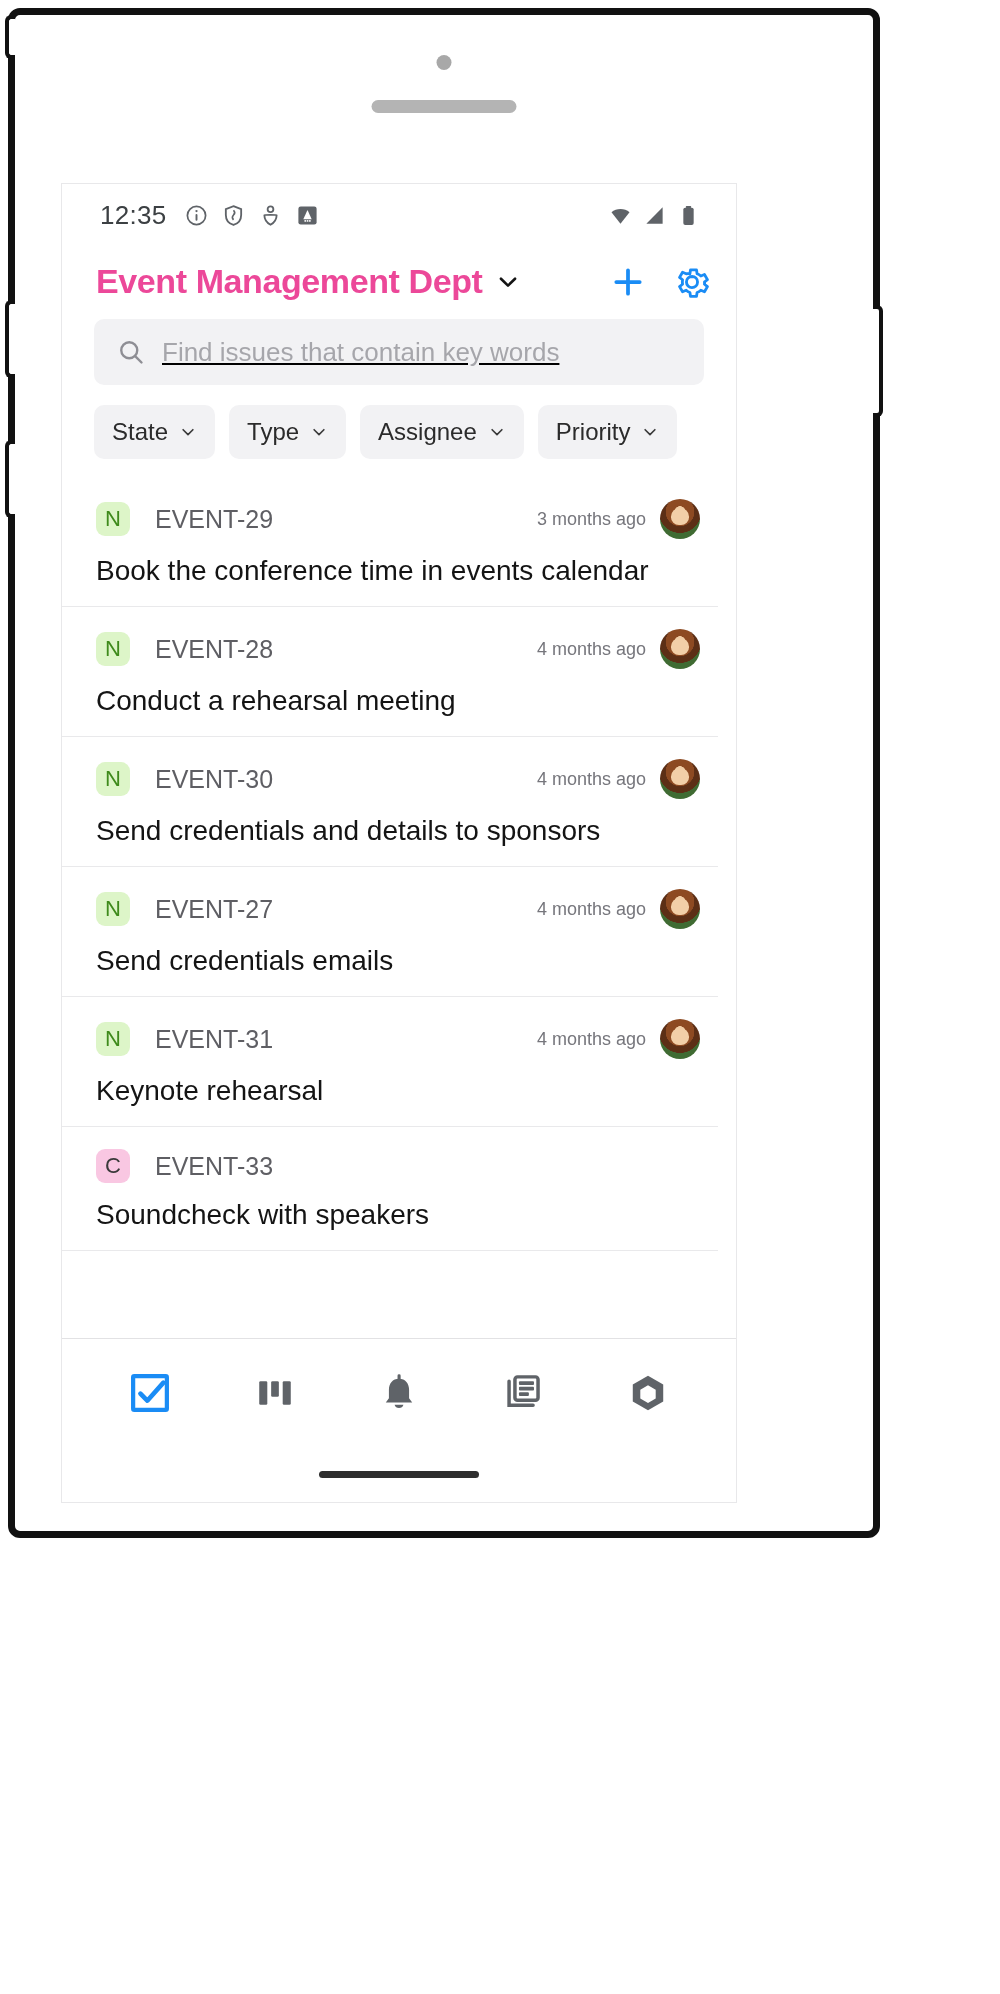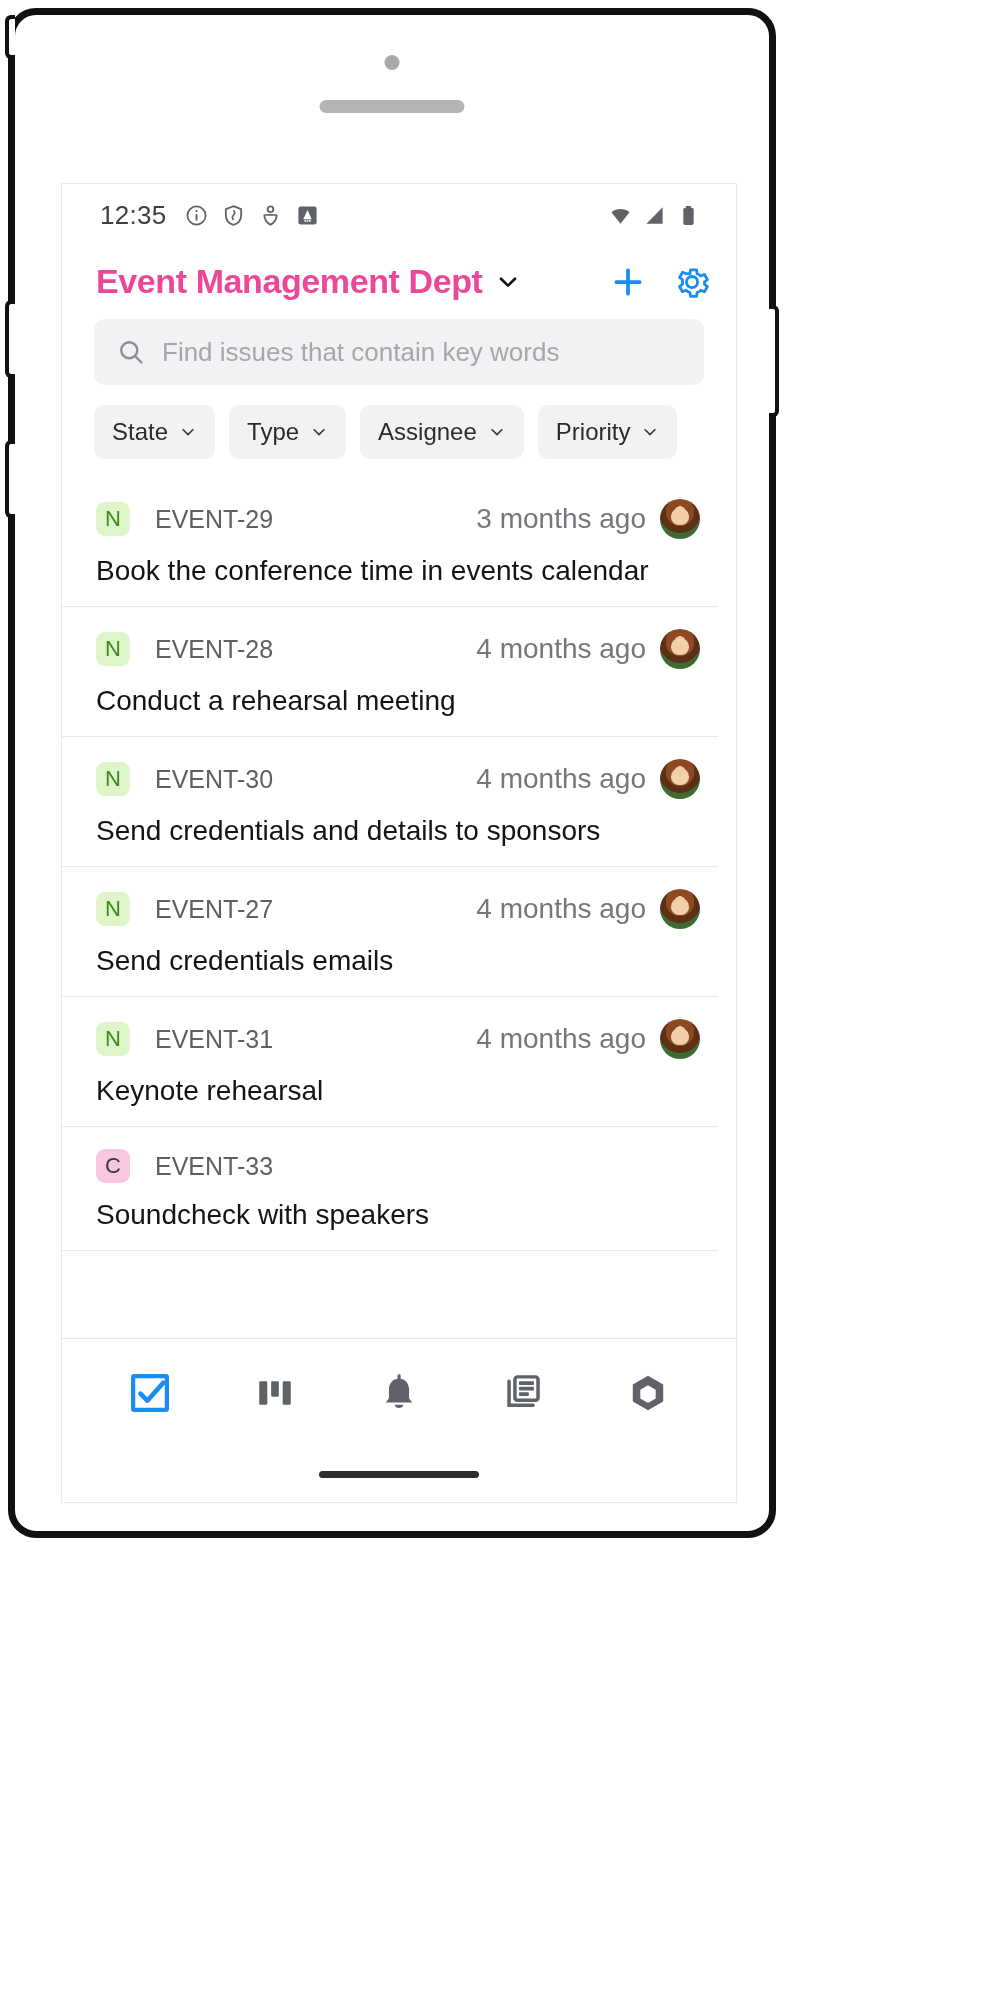--- a/index.html
+++ b/index.html
@@ -11,24 +11,24 @@
     font-family: "Liberation Sans", sans-serif;
     overflow: hidden;
     position: relative;
   }
 
   
   .device-frame {
     position: absolute;
     left: 8px;
     top: 8px;
-    width: 768px;
+    width: 872px;
     height: 1530px;
     border: 7px solid #111111;
-    border-radius: 28px;
+    border-radius: 12px;
     background: #ffffff;
     overflow: visible;
   }
 
   
   .side-btn {
     position: absolute;
     background: #ffffff;
     border: 4px solid #111111;
     border-right: none;
@@ -113,20 +113,21 @@
 
   
   .search-wrap { padding: 4px 32px 0 32px; flex: 0 0 auto; }
   .search-box {
     height: 66px;
     background: #f2f2f4;
     border-radius: 10px;
     display: flex;
     align-items: center;
     padding: 0 22px;
+    text-decoration: underline;
   }
   .search-icon-box { width: 30px; height: 30px; flex: 0 0 auto; }
   .search-input {
     border: none;
     background: transparent;
     outline: none;
     font-family: "Liberation Sans", sans-serif;
     font-size: 26px;
     color: #3c3c3c;
     margin-left: 16px;
@@ -191,21 +192,21 @@
     flex: 0 0 auto;
   }
   .badge-n { background: #ddf5c8; color: #3f8a1c; }
   .badge-c { background: #f9c7e2; color: #3a3a3a; }
   .issue-id {
     font-size: 25px;
     color: #5e5e63;
     margin-left: 25px;
   }
   .issue-meta { margin-left: auto; display: flex; align-items: center; gap: 14px; }
-  .issue-time { font-size: 28px; color: #76767c; white-space: nowrap; }
+  .issue-time { font-size: 18px; color: #76767c; white-space: nowrap; }
   .avatar {
     width: 40px; height: 40px;
     border-radius: 50%;
     flex: 0 0 auto;
     overflow: hidden;
     background: radial-gradient(circle at 50% 32%, #f0cba4 0 16%, #8d4a22 17% 42%, #5c2f16 43% 62%, #3f6b33 63% 100%);
     position: relative;
   }
   .avatar::after {
     content: "";

